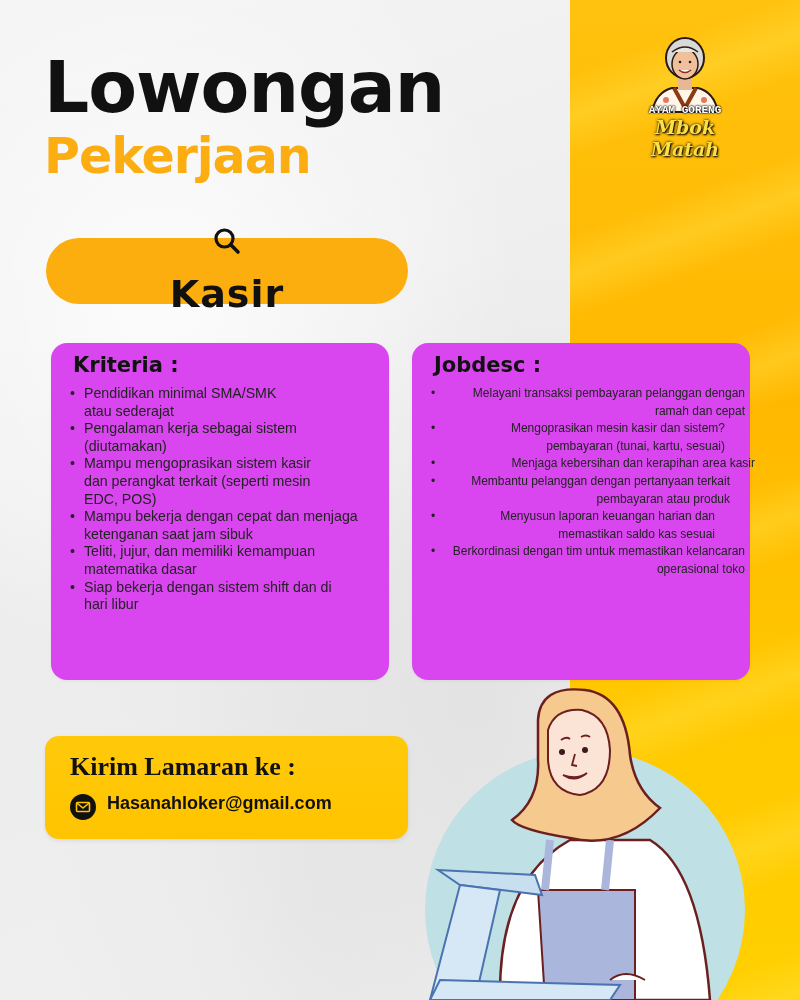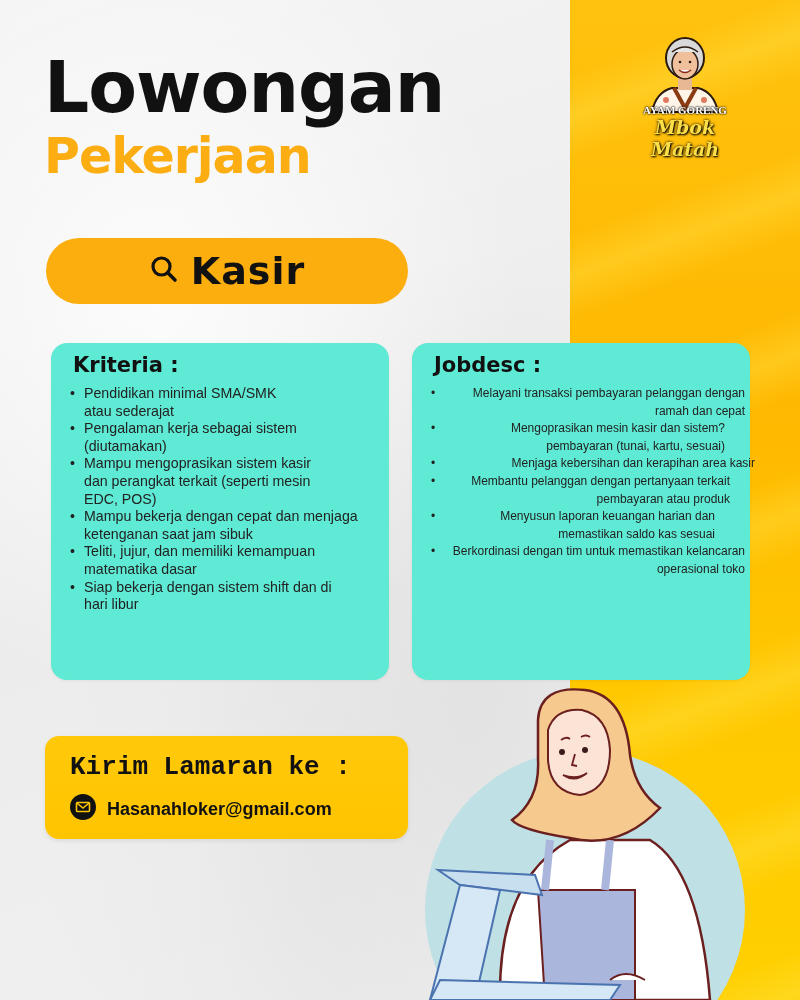--- a/index.html
+++ b/index.html
@@ -28,41 +28,41 @@
       font-size: 71px; letter-spacing: -1px; color: #111; margin: 0; line-height: 1;
     }
     .title-2 {
       position: absolute; left: 44px; top: 132px;
       font-family: "DejaVu Sans", sans-serif; font-weight: bold;
       font-size: 49px; letter-spacing: -1px; color: #fbad12; margin: 0; line-height: 1;
     }
     .position-pill {
       position: absolute; left: 46px; top: 238px; width: 362px; height: 66px;
       background: #fcae0f; border-radius: 33px;
-      display: flex; align-items: center; justify-content: center; gap: 12px;
+      display: flex; align-items: center; justify-content: center; gap: 12px; flex-direction: column;
     }
     .position-pill .label {
       font-family: "DejaVu Sans", sans-serif; font-weight: bold; font-size: 38px; color: #111;
       letter-spacing: 1px;
     }
     .logo {
       position: absolute; left: 622px; top: 34px; width: 126px; height: 110px;
     }
     .logo .brand-top {
       position: absolute; left: 0; top: 70px; width: 126px; text-align: center;
-      font-family: Liberation Serif, serif; font-weight: bold; font-size: 11px; color: #fff;
+      font-family: Liberation Mono, monospace; font-weight: bold; font-size: 11px; color: #fff;
       text-shadow: 0 0 2px #000, 0 0 2px #000;
     }
     .logo .brand-bottom {
       position: absolute; left: 0; top: 82px; width: 126px; text-align: center;
       font-family: "DejaVu Serif", serif; font-style: italic; font-weight: bold; font-size: 19px; color: #fde047;
       text-shadow: 0 0 3px #000, 1px 1px 2px #000;
     }
     .card {
-      position: absolute; background: #5eead4; border-radius: 16px;
+      position: absolute; background: #d946ef; border-radius: 16px;
       box-shadow: 0 1px 3px rgba(0,0,0,0.06);
     }
     .card-kriteria { left: 51px; top: 343px; width: 338px; height: 337px; }
     .card-jobdesc { left: 412px; top: 343px; width: 338px; height: 337px; }
     .card h2 {
       margin: 0; position: absolute; left: 22px; top: 10px;
       font-family: "DejaVu Sans", sans-serif; font-weight: bold; font-size: 21px; color: #111;
     }
     .card ul {
       position: absolute; left: 18px; top: 42px; right: 6px;
@@ -76,24 +76,24 @@
       content: "•"; position: absolute; left: -13px; top: 0; color: #222;
     }
     .card-jobdesc li { font-size: 12px; text-align: right; }
     .apply-box {
       position: absolute; left: 45px; top: 736px; width: 363px; height: 103px;
       background: linear-gradient(180deg, #ffc90a 0%, #ffc400 100%); border-radius: 14px;
       box-shadow: 0 2px 4px rgba(0,0,0,0.08);
     }
     .apply-box .heading {
       position: absolute; left: 25px; top: 16px;
-      font-family: Liberation Mono, monospace; font-weight: bold; font-size: 26px; color: #111;
+      font-family: Liberation Serif, serif; font-weight: bold; font-size: 26px; color: #111;
     }
     .apply-box .email-row {
-      position: absolute; left: 24px; top: 57px; display: flex; align-items: center; gap: 10px;
+      position: absolute; left: 24px; top: 57px; display: flex; align-items: flex-start; gap: 10px;
     }
     .apply-box .email {
       font-family: "Liberation Sans", sans-serif; font-weight: bold; font-size: 18px; color: #111;
     }
     .illustration { position: absolute; left: 420px; top: 680px; width: 380px; height: 320px; }
   </style>
 </head>
 <body>
 
 <div class="marble"></div>

